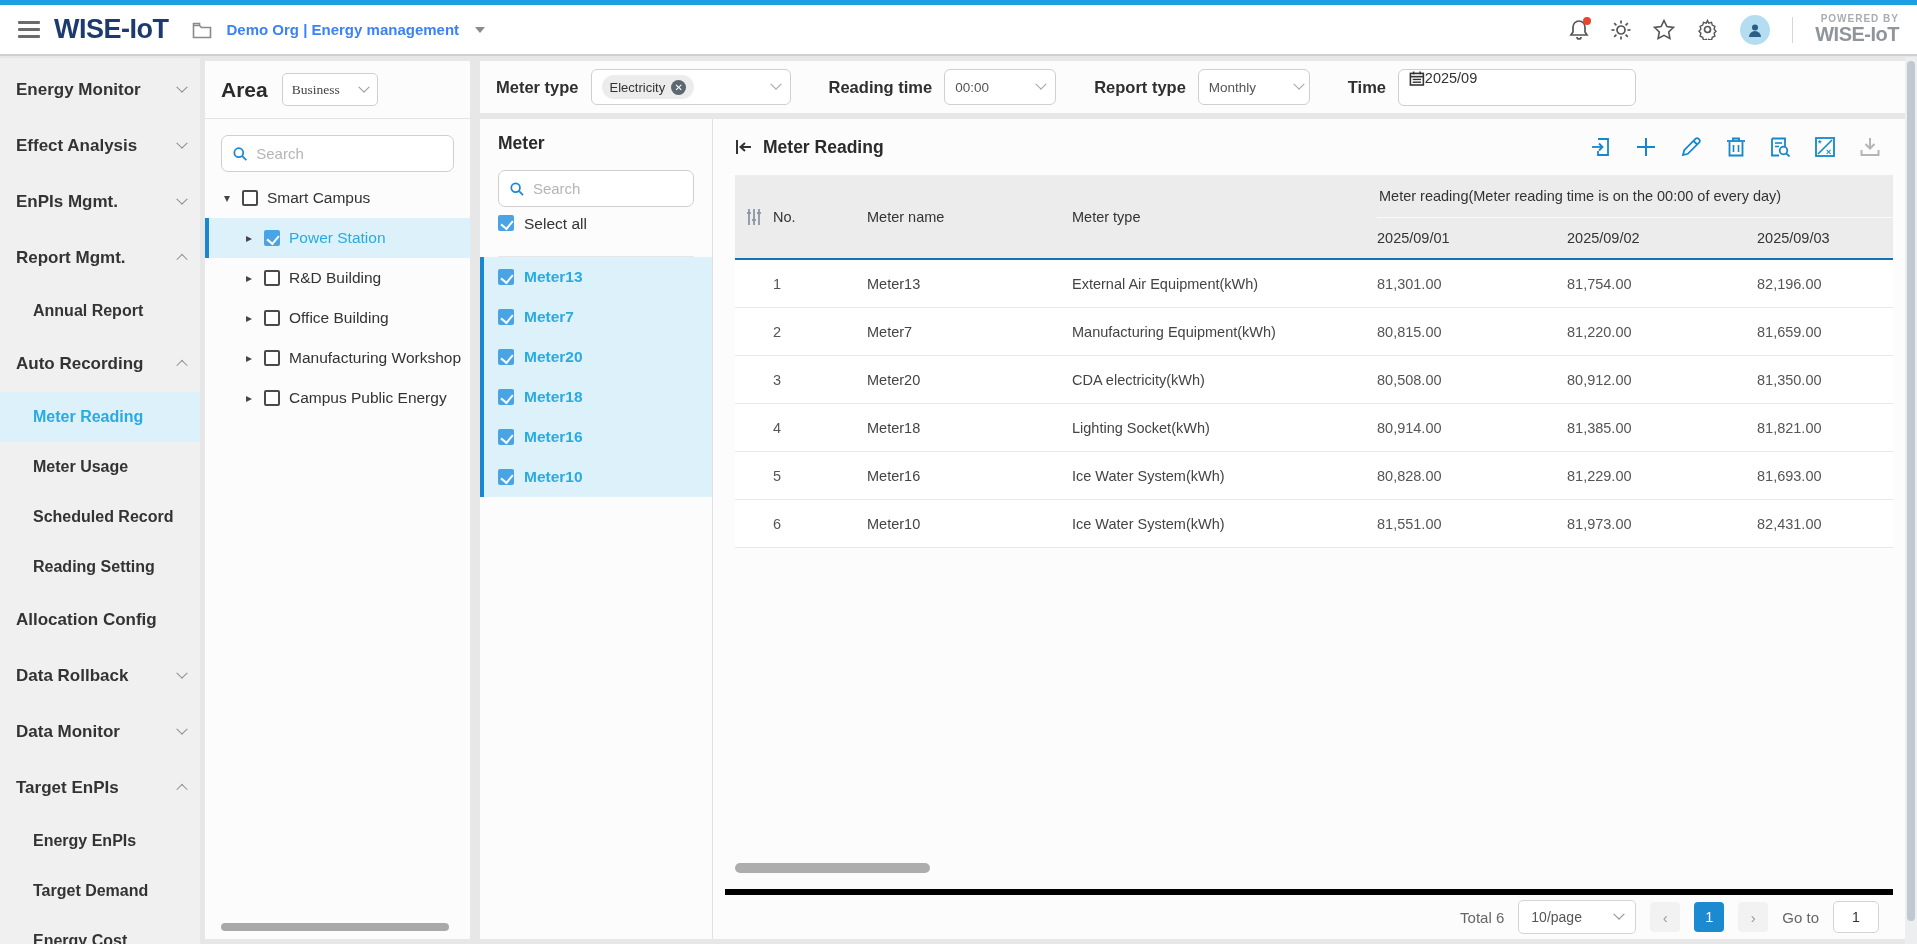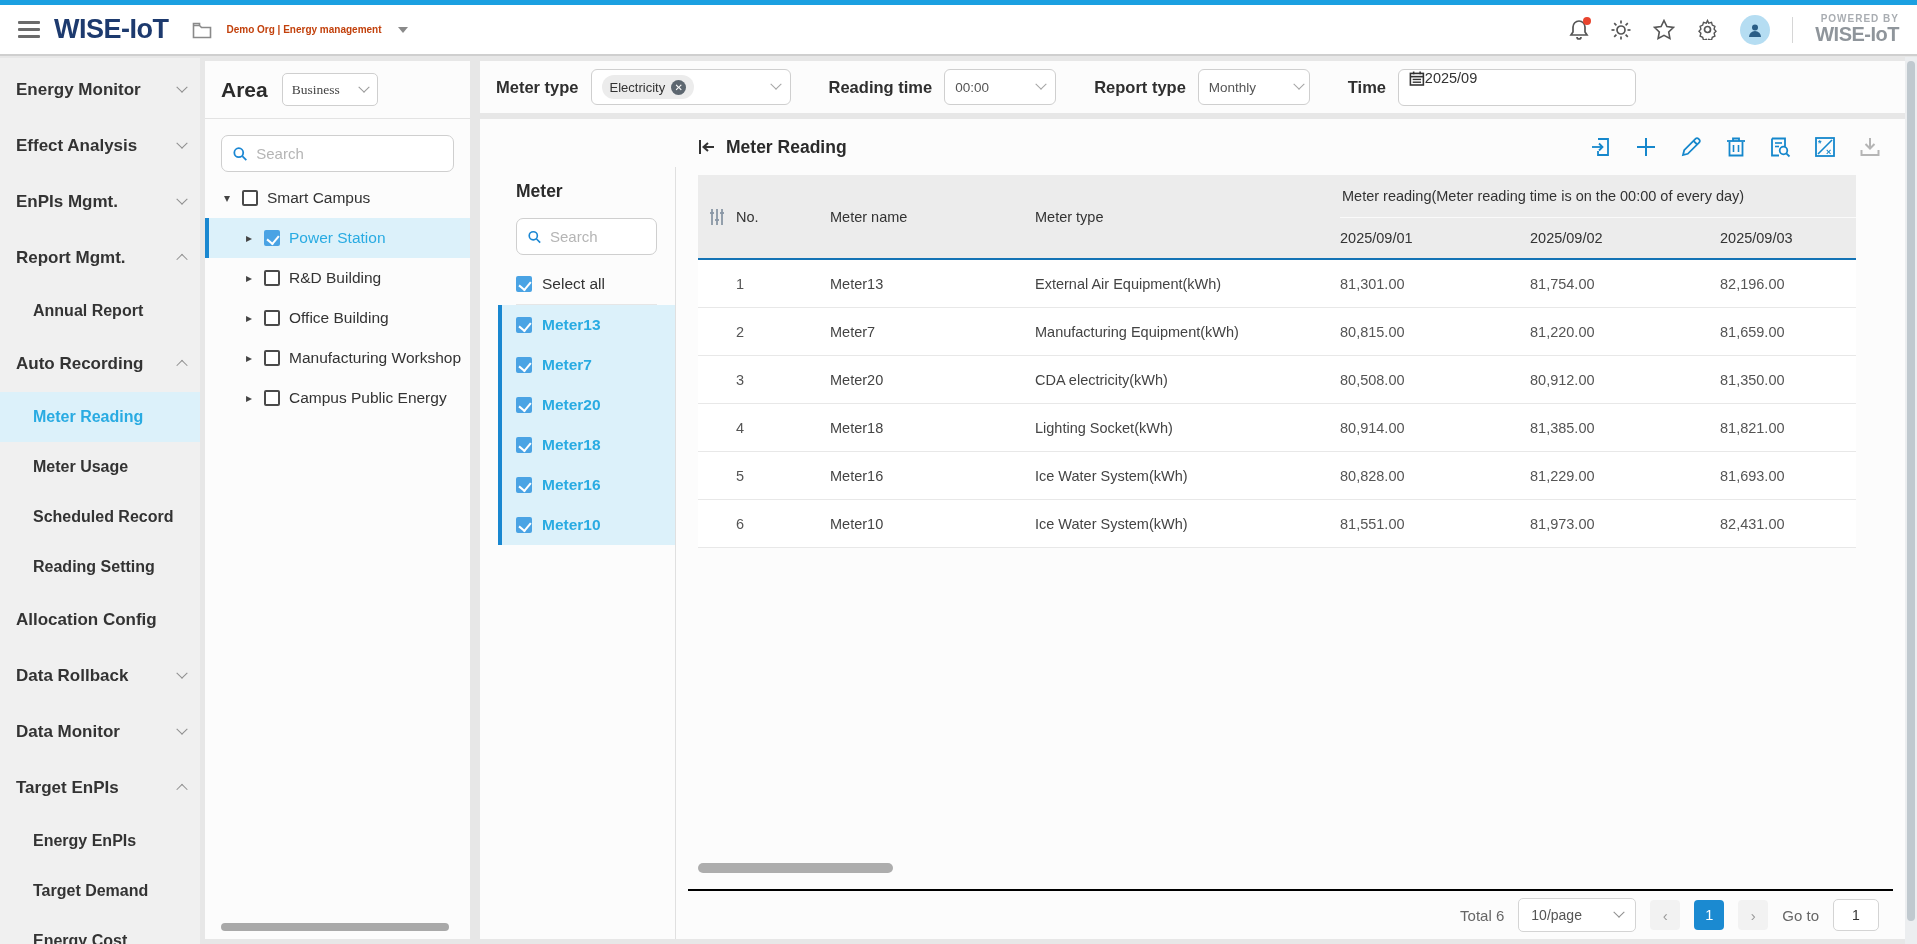--- a/index.html
+++ b/index.html
@@ -9,21 +9,21 @@
 
   
   .top-strip { position:absolute; left:0; top:0; width:100%; height:5px; background:#1ba0e1; }
   .navbar { position:absolute; left:0; top:5px; width:100%; height:51px; background:#fff;
             border-bottom:2px solid #cfcfcf; display:flex; align-items:center; padding:0 18px; }
   .nav-left { display:flex; align-items:center; gap:14px; }
   .hamburger { width:22px; display:flex; flex-direction:column; gap:4px; cursor:pointer; }
   .hamburger i { height:3px; background:#6b6b6b; border-radius:1px; }
   .brand { font-size:27px; font-weight:800; color:#1d3a6e; letter-spacing:-0.5px; }
   .folder-ic { margin-left:10px; }
-  .org { font-size:10px; font-weight:700; color:#c2410c; }
+  .org { font-size:15px; font-weight:700; color:#3b82f6; }
   .caret-down { width:0; height:0; border-left:5px solid transparent; border-right:5px solid transparent; border-top:6px solid #8a8a8a; margin-left:2px; }
   .nav-right { margin-left:auto; display:flex; align-items:center; gap:22px; }
   .nav-ic { position:relative; display:inline-flex; }
   .badge-dot { position:absolute; right:-2px; top:-2px; width:8px; height:8px; border-radius:50%; background:#e8442e; }
   .avatar { width:30px; height:30px; border-radius:50%; background:#b5ddf2; display:flex; align-items:center; justify-content:center; }
   .nav-divider { width:1px; height:26px; background:#d6d6d6; }
   .powered { text-align:right; line-height:1.05; }
   .powered .p1 { font-size:10px; letter-spacing:1px; color:#a9adb2; font-weight:700; }
   .powered .p2 { font-size:20px; font-weight:800; color:#8f959b; letter-spacing:-0.5px; }
 
@@ -65,23 +65,23 @@
   .f-select { display:flex; align-items:center; gap:8px; border:1px solid #cfcfcf; border-radius:6px; background:#fff; height:36px; padding:0 10px; font-size:13.5px; color:#555; }
   .f-select .chev { border-color:#a5a5a5; }
   .pill { display:flex; align-items:center; gap:6px; background:#ececec; border-radius:12px; height:24px; padding:4px 8px; font-size:13px; color:#333; }
   .pill-x { width:15px; height:15px; border-radius:50%; background:#5d6770; color:#fff; font-size:10px; line-height:15px; text-align:center; }
   .gap18 { width:14px; }
   .time-box { display:flex; align-items:flex-start; border:1px solid #cfcfcf; border-radius:6px; background:#fff; height:37px; padding:0 10px; width:238px; }
   .time-box input { border:none; outline:none; font-size:14.5px; color:#333; width:100%; font-family:inherit; }
 
   
   .content-card { left:480px; top:119px; width:1425px; height:820px; display:flex; }
-  .meter-panel { width:196px; border-right:1px solid #e0e0e0; position:relative; padding:14px 18px 0 36px;margin-top:48px; }
+  .meter-panel { width:233px; border-right:1px solid #e0e0e0; position:relative; padding:14px 18px 0 18px; }
   .meter-title { font-size:17.5px; font-weight:800; color:#2b2b2b; margin-bottom:16px; }
-  .select-all-row { display:flex; align-items:center; gap:10px; height:42px; font-size:15.5px; color:#333; margin-top:8px; border-bottom:1px solid #e6e6e6; }
+  .select-all-row { display:flex; gap:10px; height:42px; font-size:15.5px; color:#333; margin-top:8px; border-bottom:1px solid #e6e6e6; }
   .meter-list { position:relative; margin:0 -18px; background:#dcf1fa; }
   .meter-list::before { content:""; position:absolute; left:0; top:0; bottom:0; width:4px; background:#1987d0; }
   .meter-item { display:flex; align-items:center; gap:10px; height:40px; padding-left:18px; font-size:15.5px; font-weight:700; color:#29abe2; cursor:pointer; }
 
   .main-panel { position:relative; flex:1; padding:0 12px 0 22px; }
   .mr-title-row { display:flex; align-items:center; height:50px; padding-top:6px; }
   .mr-title { font-size:17.5px; font-weight:800; color:#2b2b2b; margin-left:10px; }
   .toolbar { margin-left:auto; display:flex; align-items:center; gap:23px; padding-right:12px; }
   .tool { display:inline-flex; cursor:pointer; }
 
@@ -100,21 +100,21 @@
   .th-d2,.td-r2 { width:190px; }
   .th-d3,.td-r3 { flex:1; }
   .trow { display:flex; align-items:center; height:48px; border-bottom:1px solid #e8e8e8; font-size:14.5px; background:#fff; }
   .td-icon { width:38px; }
   .td-no { width:94px; color:#555; }
   .td-name { width:205px; color:#444; }
   .td-type { width:305px; color:#444; }
   .td-r1,.td-r2,.td-r3 { color:#555; }
 
   .main-hscroll { position:absolute; left:22px; bottom:66px; width:195px; height:10px; border-radius:5px; background:#adadad; }
-  .pag-row { position:absolute; left:12px; right:12px; bottom:0; height:50px; border-top:2px solid #000000; display:flex; align-items:center; justify-content:flex-end; gap:14px; padding-right:14px; font-size:15px; color:#666; }
+  .pag-row { position:absolute; left:12px; right:12px; bottom:0; height:50px; border-top:6px solid #000000; display:flex; align-items:center; justify-content:flex-end; gap:14px; padding-right:14px; font-size:15px; color:#666; }
   .pag-select { display:flex; align-items:center; gap:10px; border:1px solid #d4d4d4; border-radius:5px; background:#fff; height:34px; padding:0 12px; font-size:14px; color:#555; width:118px; justify-content:center; }
   .pag-btn { width:30px; height:30px; border-radius:4px; background:#f2f2f2; display:flex; align-items:center; justify-content:center; color:#9a9a9a; font-size:15px; cursor:pointer; }
   .pag-page { width:30px; height:30px; border-radius:4px; background:#1b8ad1; color:#fff; display:flex; align-items:center; justify-content:center; font-size:14.5px; cursor:pointer; }
   .goto-input { width:46px; height:32px; border:1px solid #d4d4d4; border-radius:5px; text-align:center; font-size:14px; color:#333; outline:none; font-family:inherit; }
 
   
   .v-scroll { position:absolute; right:0; top:57px; width:12px; height:887px; background:#eceef0; }
   .v-thumb { position:absolute; left:2px; right:2px; top:4px; height:860px; border-radius:4px; background:#c0c9cf; }
 
   svg { display:block; }

